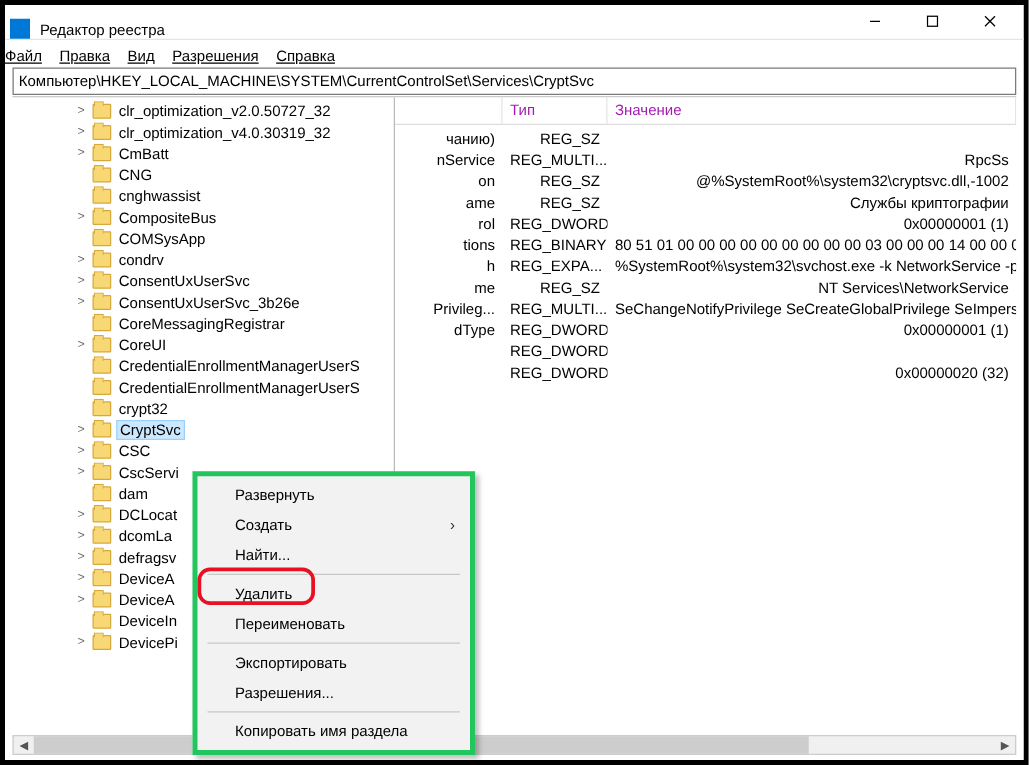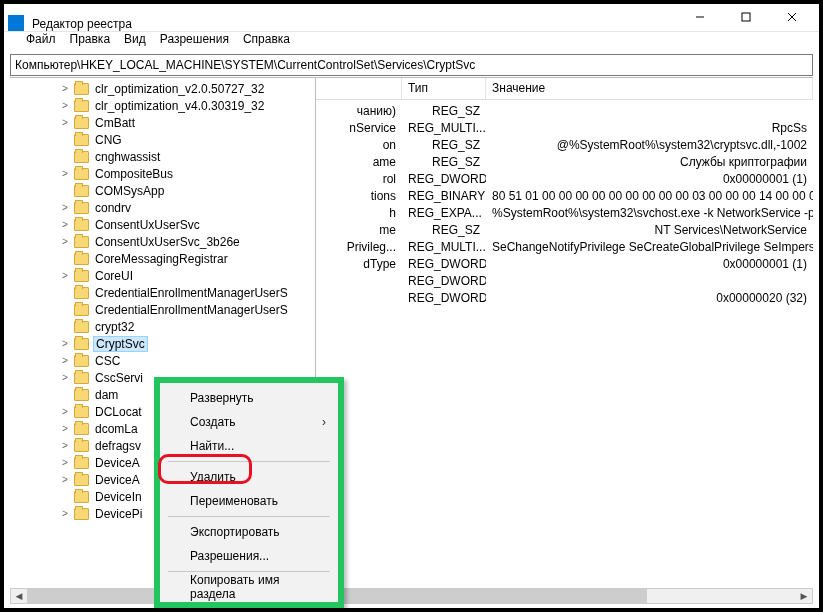--- a/index.html
+++ b/index.html
@@ -4,43 +4,43 @@
 <style>
   * { box-sizing: border-box; margin: 0; padding: 0; font-family: "Segoe UI", Tahoma, sans-serif; font-size: 12px; }
   html, body { width: 823px; height: 612px; overflow: hidden; }
   .frame { width: 823px; height: 612px; border: 4px solid #000; background: #fff; position: relative; }
   .titlebar { height: 28px; display: flex; align-items: flex-end; padding: 0 4px; border-bottom: 1px solid #e5e5e5; }
   .titlebar .app-icon { width: 16px; height: 16px; background: #0078d7; margin-right: 8px; display:inline-block; }
   .titlebar .title { flex: 1; font-size: 12px; }
   .sysbtns { display: flex; gap: 0; }
   .sysbtn { width: 46px; height: 28px; display:flex; align-items:center; justify-content:center; }
   .sysbtn svg { width: 10px; height: 10px; }
-  .menubar { height: 20px; display: flex; align-items: flex-start; padding: 0 22px; gap: 14px; font-size: 12px; }
+  .menubar { height: 20px; display: flex; align-items: flex-end; padding: 0 0; gap: 14px; font-size: 12px; text-decoration: underline; }
   .menubar span { cursor: default; }
   .pathbar { height: 22px; border: 1px solid #7a7a7a; margin: 2px 6px 1px 6px; background: #fff; display:flex; align-items:center; padding: 0 4px; font-size: 12px; }
   .content { display: flex; height: calc(100% - 28px - 20px - 30px - 10px); position: relative; margin: 0 6px; border-top:1px solid #bbb;}
   .tree { width: 306px; height:100%; border-right:1px solid #bbb; overflow:hidden; position:relative; background:#fff; }
   .tree-inner { padding-left: 50px; padding-top: 2px; }
   .tree-row { height: 17px; display:flex; align-items:center; gap:4px; white-space:nowrap; }
   .tree-row .exp { width:10px; text-align:center; color:#6a6a6a; font-size:10px; }
   .tree-row .folder { width:15px; height:12px; background:#f8d775; border:1px solid #d6a93c; border-radius:1px; position:relative; }
   .tree-row .folder::before { content:""; position:absolute; top:-3px; left:0; width:6px; height:3px; background:#f8d775; border:1px solid #d6a93c; border-bottom:none; border-radius:1px 1px 0 0; }
   .tree-row.selected .label { background:#cce8ff; border:1px solid #99d1ff; padding:0 2px;text-align:center; }
   .tree-row .label { padding:0 2px; }
   .list { flex:1; height:100%; overflow:hidden; position:relative; background:#fff; }
   .list-header { height:22px; display:flex; border-bottom:1px solid #ddd; background:#fff; }
-  .list-header .col { border-right:1px solid #e5e5e5; padding:3px 6px; font-size:12px; color:#000000;}
+  .list-header .col { border-right:1px solid #e5e5e5; padding:3px 6px; font-size:12px; color:#a21caf;}
   .col-name { width:86px; }
   .col-type { width:84px; }
   .col-value { flex:1; }
   .list-body { padding-top:2px;text-align:right; }
   .list-row { height:17px; display:flex; align-items:center; }
   .list-row .c { padding:0 6px; font-size:12px; white-space:nowrap; overflow:hidden; text-overflow:clip; }
   .splitgrip { position:absolute; left:306px; top:135px; width:6px; height:30px; background:#dcdcdc; border:1px solid #aaa; border-radius:1px; }
-  .ctxmenu { position:absolute; left:150px; top:373px; width:190px; background:#f2f2f2; border:6px solid #22c55e; box-shadow:3px 3px 4px rgba(0,0,0,.25); padding:3px 2px; z-index:50; }
+  .ctxmenu { position:absolute; left:150px; top:373px; width:226px; background:#f2f2f2; border:4px solid #22c55e; box-shadow:3px 3px 4px rgba(0,0,0,.25); padding:3px 2px; z-index:50; }
   .ctxitem { height:24px; display:flex; align-items:center; padding:0 12px 0 28px; font-size:12px; position:relative; }
   .ctxitem.sub::after { content:"›"; position:absolute; right:10px; color:#333; }
   .ctxsep { height:1px; background:#c8c8c8; margin:3px 6px; }
   .highlight-ring { position:absolute; left:154px; top:450px; width:94px; height:30px; border:3px solid #e81123; border-radius:10px; z-index:60; pointer-events:none; }
   .hscroll { position:absolute; bottom:4px; left:6px; height:16px; background:#f0f0f0; border:1px solid #ccc; display:flex; align-items:center; }
   .hscroll.left-pane { width:306px; }
   .hscroll.right-pane { left:316px; right:6px; width:auto; }
   .hscroll .arrow { width:16px; height:14px; display:flex; align-items:center; justify-content:center; color:#555; font-size:9px; }
   .hscroll .thumb { height:14px; background:#cdcdcd; }
   .hscroll.left-pane .thumb { width:230px; margin-left:0; }

